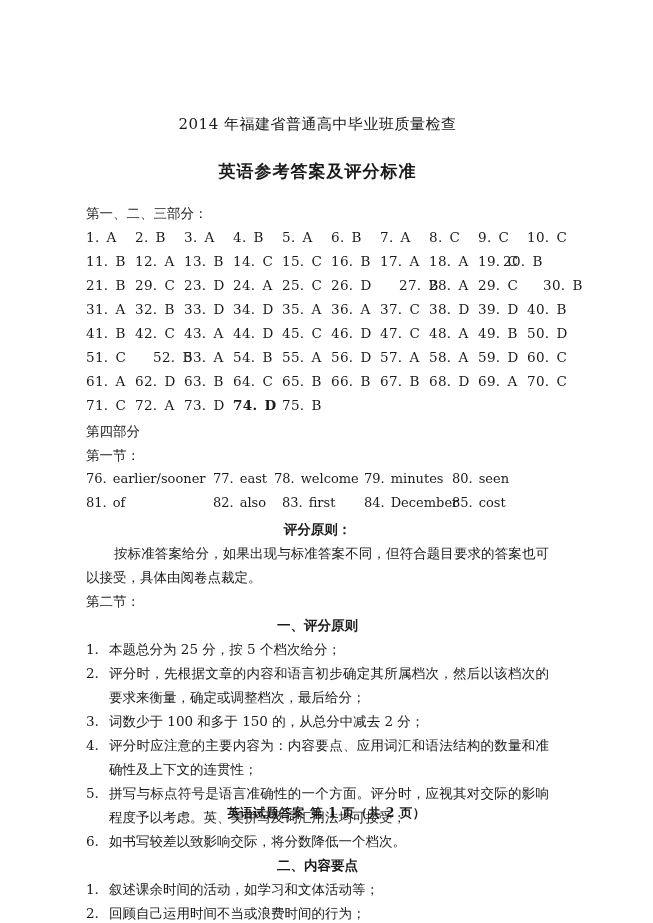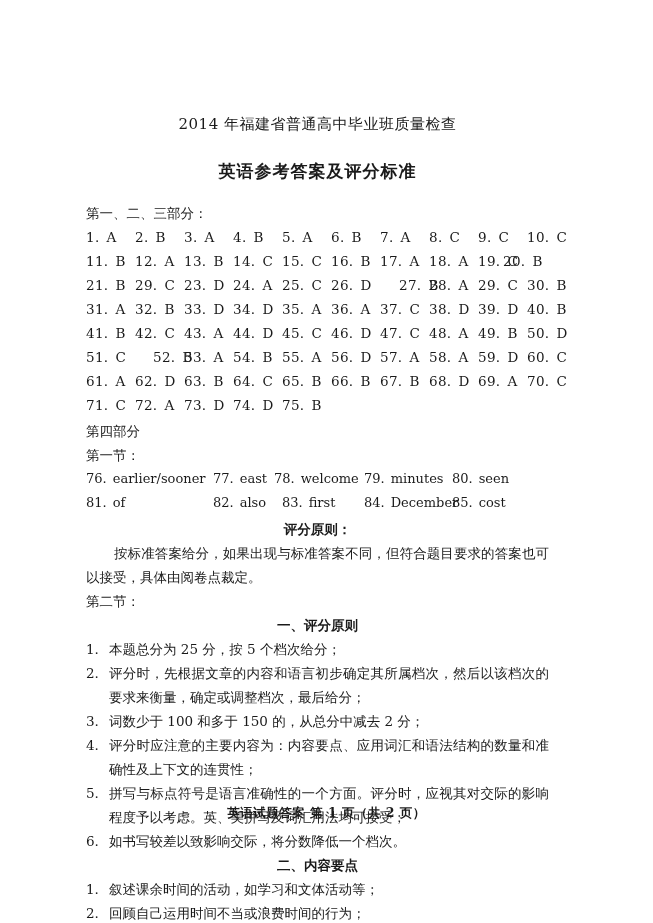--- a/index.html
+++ b/index.html
@@ -159,21 +159,21 @@
       <div class="ans-row">
         <span class="ans-cell" style="left: 0px;"><span class="ans-num">21.</span><span class="ans-val">B</span></span>
         <span class="ans-cell" style="left: 49px;"><span class="ans-num">29.</span><span class="ans-val">C</span></span>
         <span class="ans-cell" style="left: 98px;"><span class="ans-num">23.</span><span class="ans-val">D</span></span>
         <span class="ans-cell" style="left: 147px;"><span class="ans-num">24.</span><span class="ans-val">A</span></span>
         <span class="ans-cell" style="left: 196px;"><span class="ans-num">25.</span><span class="ans-val">C</span></span>
         <span class="ans-cell" style="left: 245px;"><span class="ans-num">26.</span><span class="ans-val">D</span></span>
         <span class="ans-cell" style="left: 294px; margin-left: 19px;"><span class="ans-num">27.</span><span class="ans-val">B</span></span>
         <span class="ans-cell" style="left: 343px;"><span class="ans-num">28.</span><span class="ans-val">A</span></span>
         <span class="ans-cell" style="left: 392px;"><span class="ans-num">29.</span><span class="ans-val">C</span></span>
-        <span class="ans-cell" style="left: 441px;"><span class="ans-num">30.</span><span class="ans-val">B</span></span>
+        <span class="ans-cell" style="left: 457px;"><span class="ans-num">30.</span><span class="ans-val">B</span></span>
       </div>
       <div class="ans-row">
         <span class="ans-cell" style="left: 0px;"><span class="ans-num">31.</span><span class="ans-val">A</span></span>
         <span class="ans-cell" style="left: 49px;"><span class="ans-num">32.</span><span class="ans-val">B</span></span>
         <span class="ans-cell" style="left: 98px;"><span class="ans-num">33.</span><span class="ans-val">D</span></span>
         <span class="ans-cell" style="left: 147px;"><span class="ans-num">34.</span><span class="ans-val">D</span></span>
         <span class="ans-cell" style="left: 196px;"><span class="ans-num">35.</span><span class="ans-val">A</span></span>
         <span class="ans-cell" style="left: 245px;"><span class="ans-num">36.</span><span class="ans-val">A</span></span>
         <span class="ans-cell" style="left: 294px;"><span class="ans-num">37.</span><span class="ans-val">C</span></span>
         <span class="ans-cell" style="left: 343px;"><span class="ans-num">38.</span><span class="ans-val">D</span></span>
@@ -213,21 +213,21 @@
         <span class="ans-cell" style="left: 245px;"><span class="ans-num">66.</span><span class="ans-val">B</span></span>
         <span class="ans-cell" style="left: 294px;"><span class="ans-num">67.</span><span class="ans-val">B</span></span>
         <span class="ans-cell" style="left: 343px;"><span class="ans-num">68.</span><span class="ans-val">D</span></span>
         <span class="ans-cell" style="left: 392px;"><span class="ans-num">69.</span><span class="ans-val">A</span></span>
         <span class="ans-cell" style="left: 441px;"><span class="ans-num">70.</span><span class="ans-val">C</span></span>
       </div>
       <div class="ans-row">
         <span class="ans-cell" style="left: 0px;"><span class="ans-num">71.</span><span class="ans-val">C</span></span>
         <span class="ans-cell" style="left: 49px;"><span class="ans-num">72.</span><span class="ans-val">A</span></span>
         <span class="ans-cell" style="left: 98px;"><span class="ans-num">73.</span><span class="ans-val">D</span></span>
-        <span class="ans-cell" style="left: 147px;"><span class="ans-num">74.</span><span class="ans-val">D</span></span>
+        <span class="ans-cell" style="left: 147px; font-weight: bold;"><span class="ans-num">74.</span><span class="ans-val">D</span></span>
         <span class="ans-cell" style="left: 196px;"><span class="ans-num">75.</span><span class="ans-val">B</span></span>
       </div>
     </div>
 
   <div class="line" style="margin-top:2px;">第四部分</div>
   <div class="line">第一节：</div>
 
   <div id="fb-container">
       <div class="word-row">
         <span class="word-cell" style="left: 0px;"><span class="word-num">76.</span><span class="word-val">earlier/sooner</span></span>

